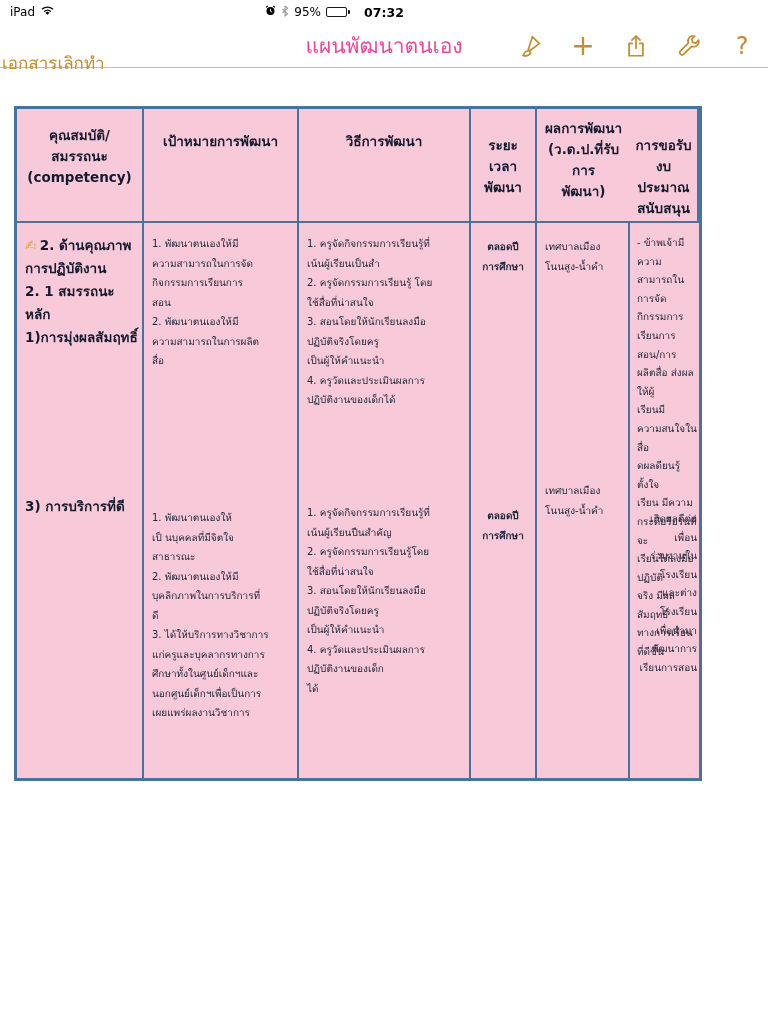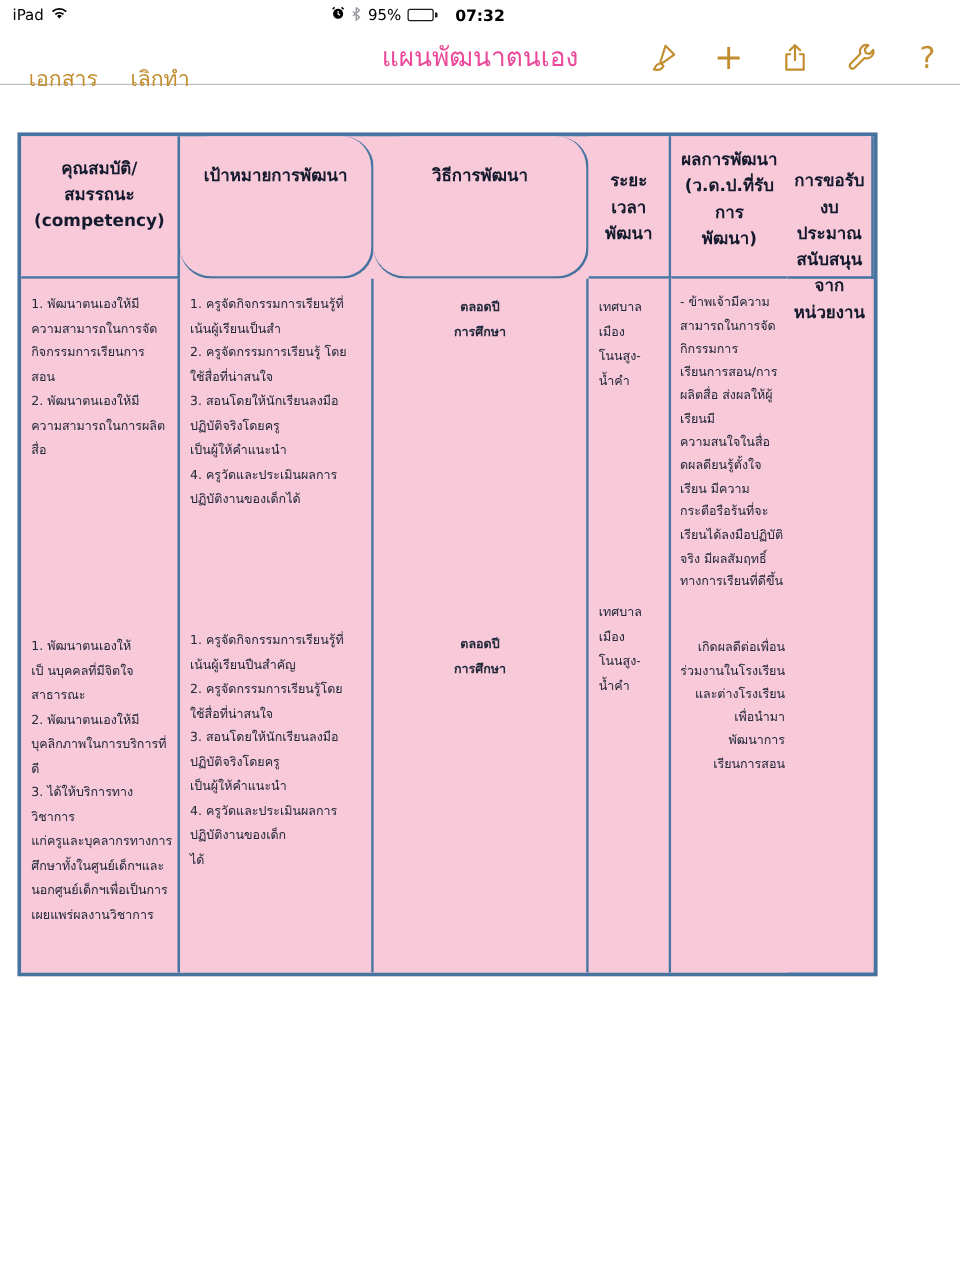--- a/index.html
+++ b/index.html
@@ -21,21 +21,21 @@
   .battery { display:inline-flex; align-items:center; }
   .battery .shell { width:21px; height:10px; border:1px solid #1a1a1a; border-radius:2px; padding:1px; }
   .battery .fill { height:100%; width:95%; background:#000; border-radius:1px; }
   .battery .nub { width:2px; height:4px; background:#1a1a1a; border-radius:0 1px 1px 0; margin-left:1px; }
   
   .toolbar {
     position:absolute; top:24px; left:0; width:768px; height:44px;
     background:#fff; border-bottom:1px solid #bdbdbd;
     display:flex; align-items:center;
   }
-  .tb-left { display:flex; gap:26px; padding-left:23px;margin-top:34px; }
+  .tb-left { display:flex; padding-left:2px;margin-top:34px; }
   .tb-btn { font-size:17px; color:#c28e2f; cursor:pointer; background:none; border:none; font-family:inherit; }
   .tb-title {
     position:absolute; left:50%; transform:translateX(-50%);
     font-size:21px; font-weight:400; color:#ec4899; white-space:nowrap;
   }
   .tb-right { position:absolute; right:12px; display:flex; align-items:center; gap:25px; }
   .tb-icon { width:28px; height:28px; display:flex; align-items:center; justify-content:center; cursor:pointer; }
   .tb-icon svg { stroke:#c28e2f; fill:none; stroke-width:1.6; stroke-linecap:round; stroke-linejoin:round; }
   .glyph { font-size:24px; font-weight:400; color:#c28e2f; line-height:1; }
   
@@ -49,21 +49,21 @@
   .cell {
     border-right:2px solid #44749f;
     background:#f8c9d8; position:relative;
   }
   .cell.last { border-right:none; }
   .hd {
     border-bottom:2px solid #44749f;
     text-align:center; font-weight:700; font-size:13.5px; line-height:21px;
     color:#141a2e; white-space:pre-line; padding:16px 4px 0 4px;
   }
-  .hd.h2,.hd.h3 { padding-top:22px;border-radius:25px; }
+  .hd.h2,.hd.h3 { padding-top:22px; }
   .hd.h4,.hd.h5 { padding-top:26px; }
   .hd.h6 { padding-top:9px; }
   .blk {
     position:absolute; left:8px; right:3px;
     font-size:10px; line-height:19.5px; white-space:pre-line; color:#20283a;
   }
   .blk.bold { font-weight:700; font-size:13.5px; line-height:23px; color:#141a2e; }
   .blk.center { text-align:center; left:2px; right:2px;font-weight:bold; }
   .blk.tight { line-height:18.6px; left:7px; right:2px; }
   .s1 { top:11px; }
@@ -153,20 +153,27 @@
   <div class="cell hd h4">ระยะเวลา
 พัฒนา</div>
   <div class="cell hd h6 last">ผลการพัฒนา
 (ว.ด.ป.ที่รับการ
 พัฒนา)</div>
   <div class="cell hd h5">การขอรับงบ
 ประมาณ
 สนับสนุนจาก
 หน่วยงาน</div>
 
+  <div class="cell">
+    <div class="blk bold s1"><span class="pen">✍</span><span>2. ด้านคุณภาพ
+การปฏิบัติงาน
+2. 1 สมรรถนะหลัก
+1)การมุ่งผลสัมฤทธิ์</span></div>
+    <div class="blk bold c1-s2">3) การบริการที่ดี</div>
+  </div>
 
   <div class="cell">
     <div class="blk s1">1. พัฒนาตนเองให้มี
 ความสามารถในการจัด
 กิจกรรมการเรียนการ
 สอน
 2. พัฒนาตนเองให้มี
 ความสามารถในการผลิต
 สื่อ</div>
     <div class="blk c2-s2">1. พัฒนาตนเองให้

